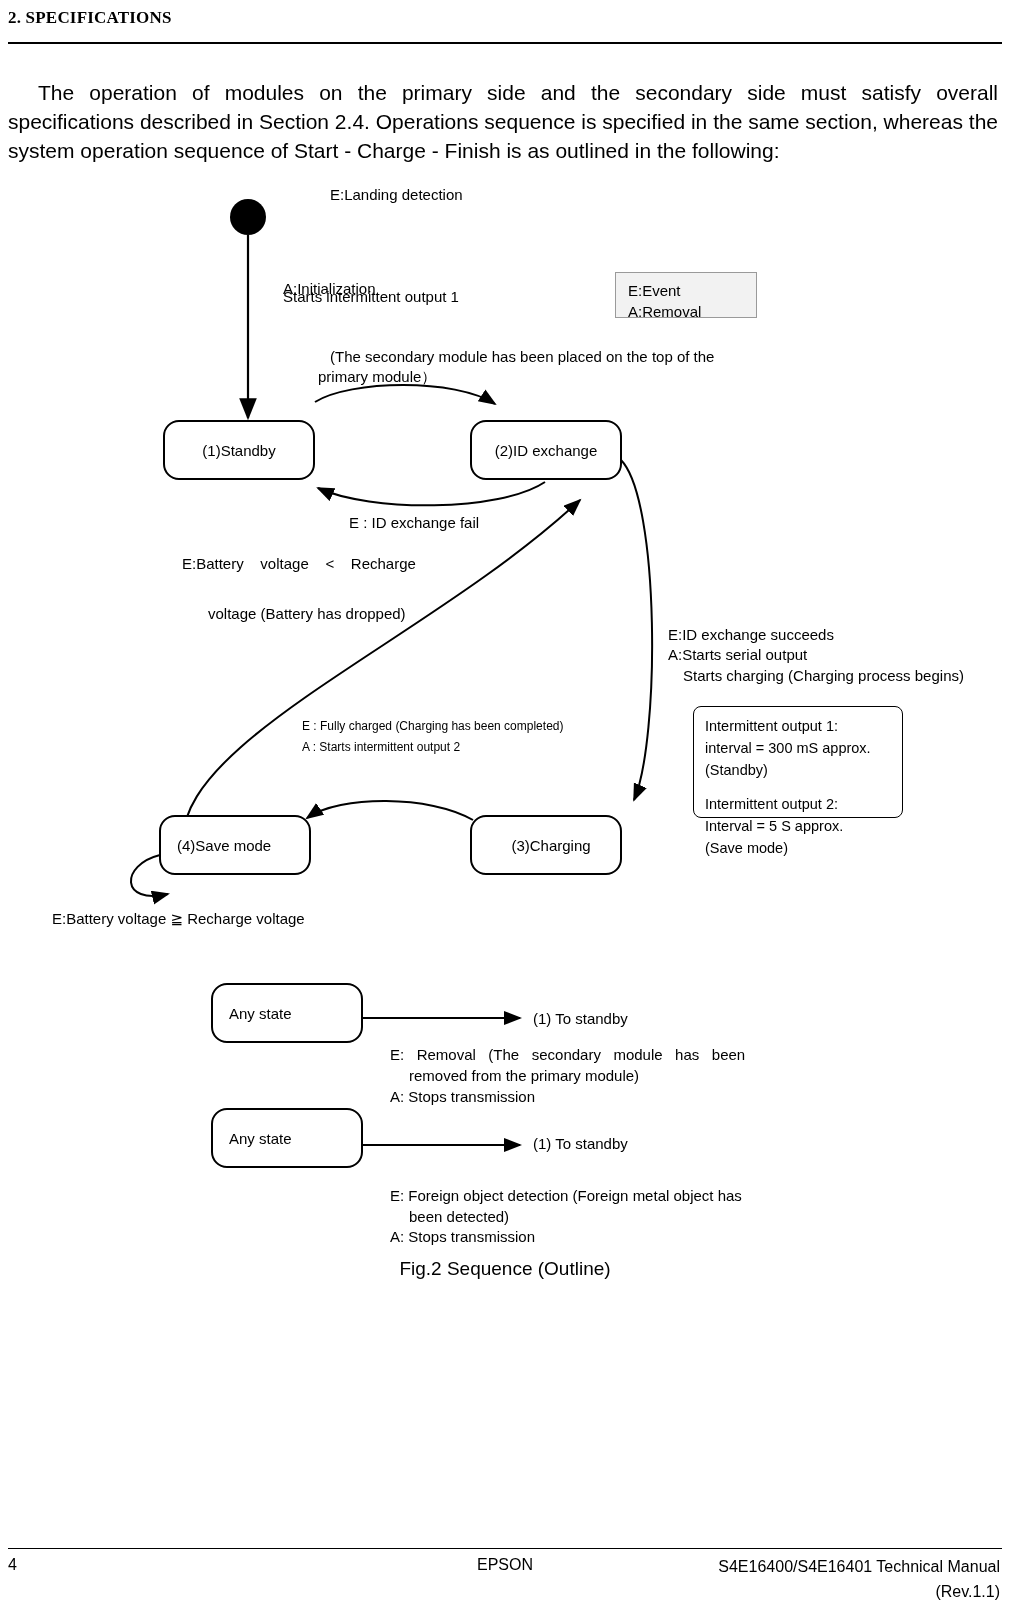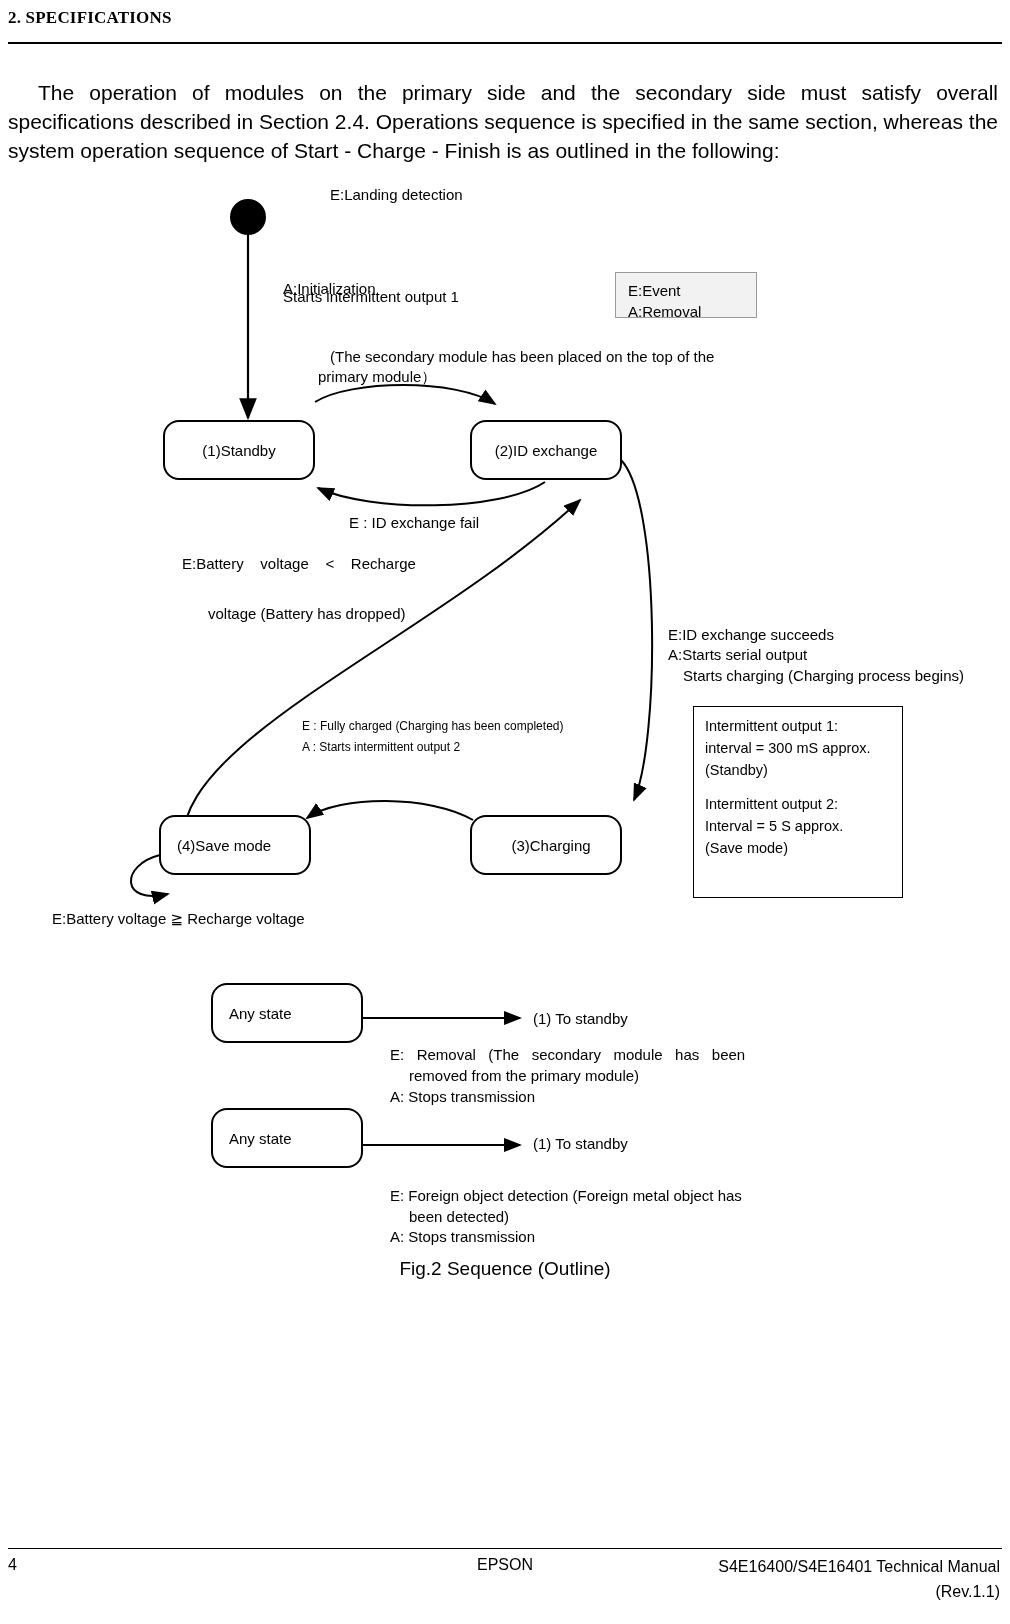--- a/index.html
+++ b/index.html
@@ -234,21 +234,21 @@
     <div class="lbl" style="left:182px; top:553px;">E:Battery    voltage    &lt;    Recharge</div>
     <div class="lbl" style="left:196px; top:603px;margin-left:12px;">voltage (Battery has dropped)</div>
 
     <div class="lbl" style="left:668px; top:624px;">E:ID exchange succeeds</div>
     <div class="lbl" style="left:668px; top:644px;">A:Starts serial output</div>
     <div class="lbl" style="left:683px; top:665px;">Starts charging (Charging process begins)</div>
 
     <div class="lbl lbl-sm" style="left:302px; top:716px;">E : Fully charged (Charging has been completed)</div>
     <div class="lbl lbl-sm" style="left:302px; top:737px;">A : Starts intermittent output 2</div>
 
-    <div class="note-box" style="left:693px; top:706px; width:210px; height:192px;">
+    <div class="note-box" style="left:693px; top:706px; width:210px; height:112px;border-radius:8px;">
       <div>Intermittent output 1:</div>
       <div>interval    =    300    mS    approx.</div>
       <div>(Standby)</div>
       <div class="blank"></div>
       <div>Intermittent output 2:</div>
       <div>Interval = 5 S approx.</div>
       <div>(Save mode)</div>
     </div>
 
     <div class="lbl" style="left:52px; top:908px;">E:Battery voltage ≧ Recharge voltage</div>

